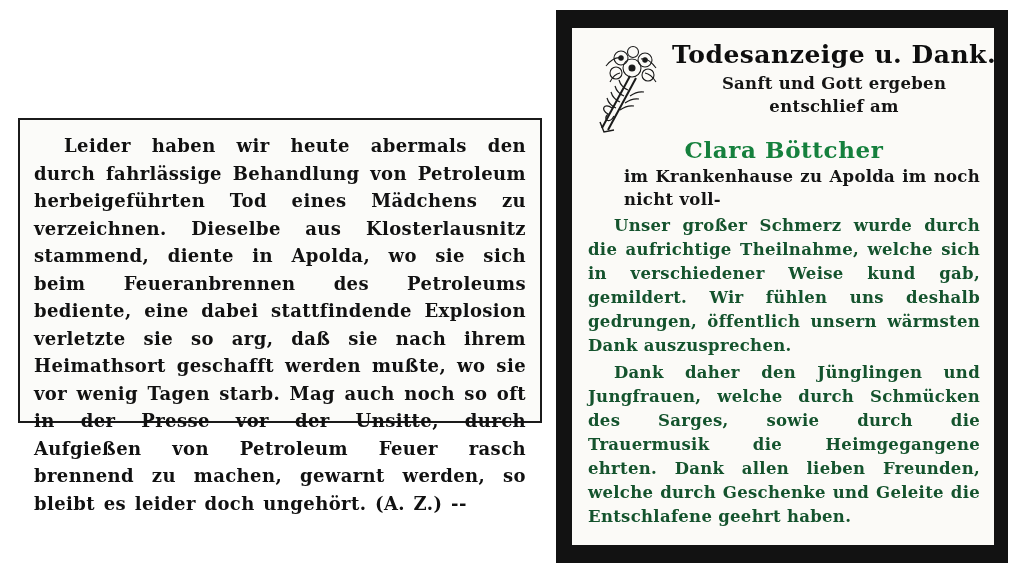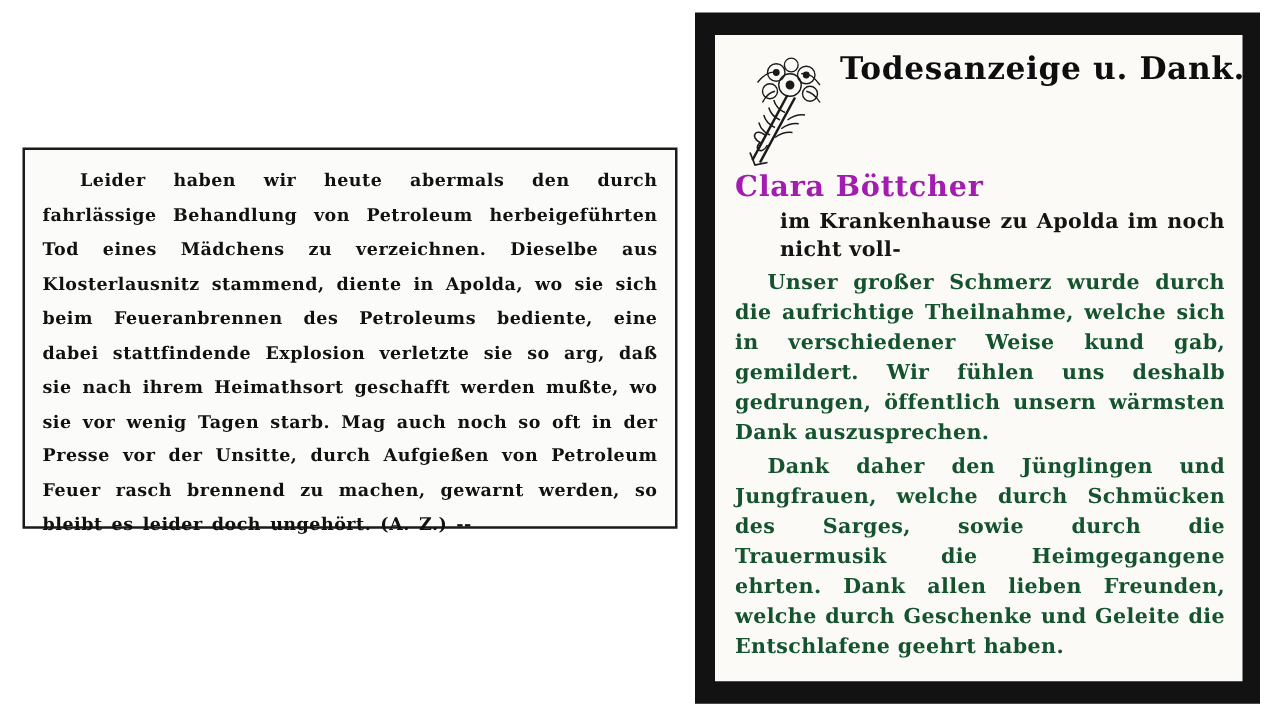--- a/index.html
+++ b/index.html
@@ -32,21 +32,21 @@
     padding: 12px 14px 10px 14px;
     box-sizing: border-box;
   }
   .fraktur {
     font-family: "DejaVu Serif", serif;
     font-weight: bold;
     color: #111111;
     letter-spacing: 0.4px;
   }
   #article-body {
-    font-size: 14px;
+    font-size: 18px;
     line-height: 27.5px;
     text-align: justify;
     text-indent: 30px;
     word-spacing: 2px;
     -webkit-font-smoothing: none;
   }
   #article-body .src {
     white-space: nowrap;
   }
 
@@ -102,22 +102,23 @@
     line-height: 23px;
     color: #141414;
     text-align: center;
     font-weight: bold;
     letter-spacing: 0.3px;
   }
   #deceased-name {
     font-size: 23px;
     line-height: 30px;
     font-weight: bold;
+    text-align: center;
     letter-spacing: 0.6px;
-    color: #a21caf;
+    color: #15803d;
     margin-top: 1px;
   }
   .obit-para {
     font-size: 16.5px;
     line-height: 24px;
     text-align: justify;
     text-indent: 26px;
     font-weight: bold;
     letter-spacing: 0.3px;
     color: #14532d;
@@ -171,20 +172,21 @@
           <circle cx="35" cy="16" r="2.2" fill="#1a1a1a"></circle>
           <path d="M20 24 q8 -10 16 -8"></path>
           <path d="M70 26 q-8 -11 -15 -9"></path>
           <path d="M24 40 q4 -8 10 -9"></path>
           <path d="M70 40 q-5 -8 -11 -9"></path>
         </g>
       </svg>
 
       <div id="obit-header-text">
         <div id="obit-title" class="fraktur">Todesanzeige u. Dank.</div>
+        <div class="obit-line fraktur">Sanft und Gott ergeben entschlief am</div>
       </div>
     </div>
 
     <div id="deceased-name" class="fraktur">Clara Böttcher</div>
 
     <div class="obit-line fraktur" style="text-align:justify;margin-left:36px;">im Krankenhause zu Apolda im noch nicht voll-</div>
 
     <div class="obit-para fraktur">Unser großer Schmerz wurde durch die aufrichtige Theilnahme, welche sich in verschiedener Weise kund gab, gemildert. Wir fühlen uns deshalb gedrungen, öffentlich unsern wärmsten Dank auszusprechen.</div>
     <div class="obit-para fraktur">Dank daher den Jünglingen und Jungfrauen, welche durch Schmücken des Sarges, sowie durch die Trauermusik die Heimgegangene ehrten. Dank allen lieben Freunden, welche durch Geschenke und Geleite die Entschlafene geehrt haben.</div>
 

